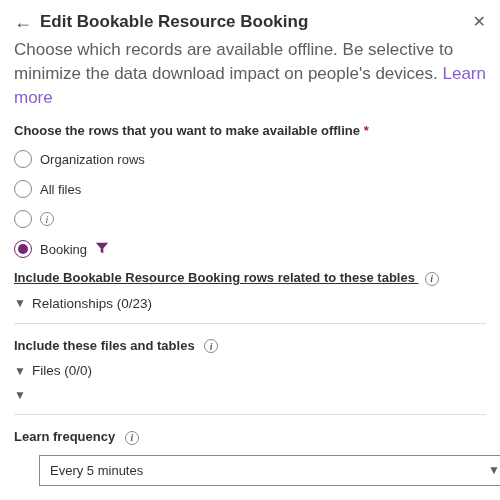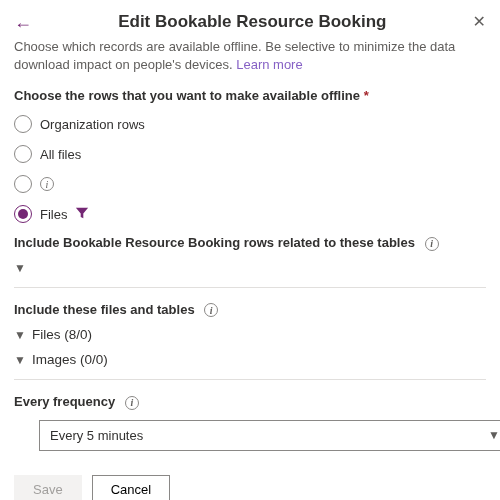--- a/index.html
+++ b/index.html
@@ -22,31 +22,30 @@
     color: #742774;
     font-size: 18px;
     cursor: pointer;
     line-height: 1;
   }
   .title {
     flex: 1;
     font-size: 17px;
     font-weight: 600;
     color: #323130;
-    text-align: center;
   }
   .close-x {
     color: #605e5c;
     font-size: 16px;
     cursor: pointer;
     line-height: 1;
   }
   .subtitle {
     color: #605e5c;
-    font-size: 13px;
+    font-size: 17px;
     line-height: 1.4;
     margin-bottom: 6px;
   }
   .learn-link {
     color: #8661c5;
     cursor: pointer;
   }
   .section-label {
     font-weight: 700;
     font-size: 13px;
@@ -173,57 +172,57 @@
 <div class="radio-row">
   <span class="radio"></span>
   <span>All files</span>
 </div>
 <div class="radio-row">
   <span class="radio"></span>
   <span class="info-icon">i</span>
 </div>
 <div class="radio-row">
   <span class="radio selected"></span>
-  <span>Files</span>
+  <span>Booking</span>
   <span class="filter-icon">
     <svg width="14" height="14" viewBox="0 0 16 16" fill="currentColor">
         <path d="M1 2h14l-5.5 6.5V14l-3-1.5V8.5L1 2z"></path>
       </svg>
   </span>
 </div>
 
-<div class="section-label" style="font-weight:600;margin-top:9px;">
+<div class="section-label" style="font-weight:600;margin-top:9px;text-decoration:underline;">
   <span>Include Bookable Resource Booking rows related to these tables</span>
   <span class="info-icon" style="margin-left:6px;">i</span>
 </div>
 
 <div class="expander">
   <span class="chevron">▼</span>
+  <span>Relationships (0/23)</span>
 </div>
 
 <hr class="sep">
 
 <div class="section-label">
   <span>Include these files and tables</span>
   <span class="info-icon" style="margin-left:6px;">i</span>
 </div>
 
 <div class="expander">
   <span class="chevron">▼</span>
-  <span>Files (8/0)</span>
+  <span>Files (0/0)</span>
 </div>
 <div class="expander">
   <span class="chevron">▼</span>
-  <span>Images (0/0)</span>
 </div>
 
 <hr class="sep">
 
 <div class="section-label">
-  <span>Every frequency</span>
+  <span>Learn frequency</span>
   <span class="info-icon" style="margin-left:6px;">i</span>
 </div>
 
 <div class="dropdown">
   <span>Every 5 minutes</span>
   <span class="chevron">▼</span>
 </div>
 
 <div class="footer">
   <button class="btn primary">Save</button>

